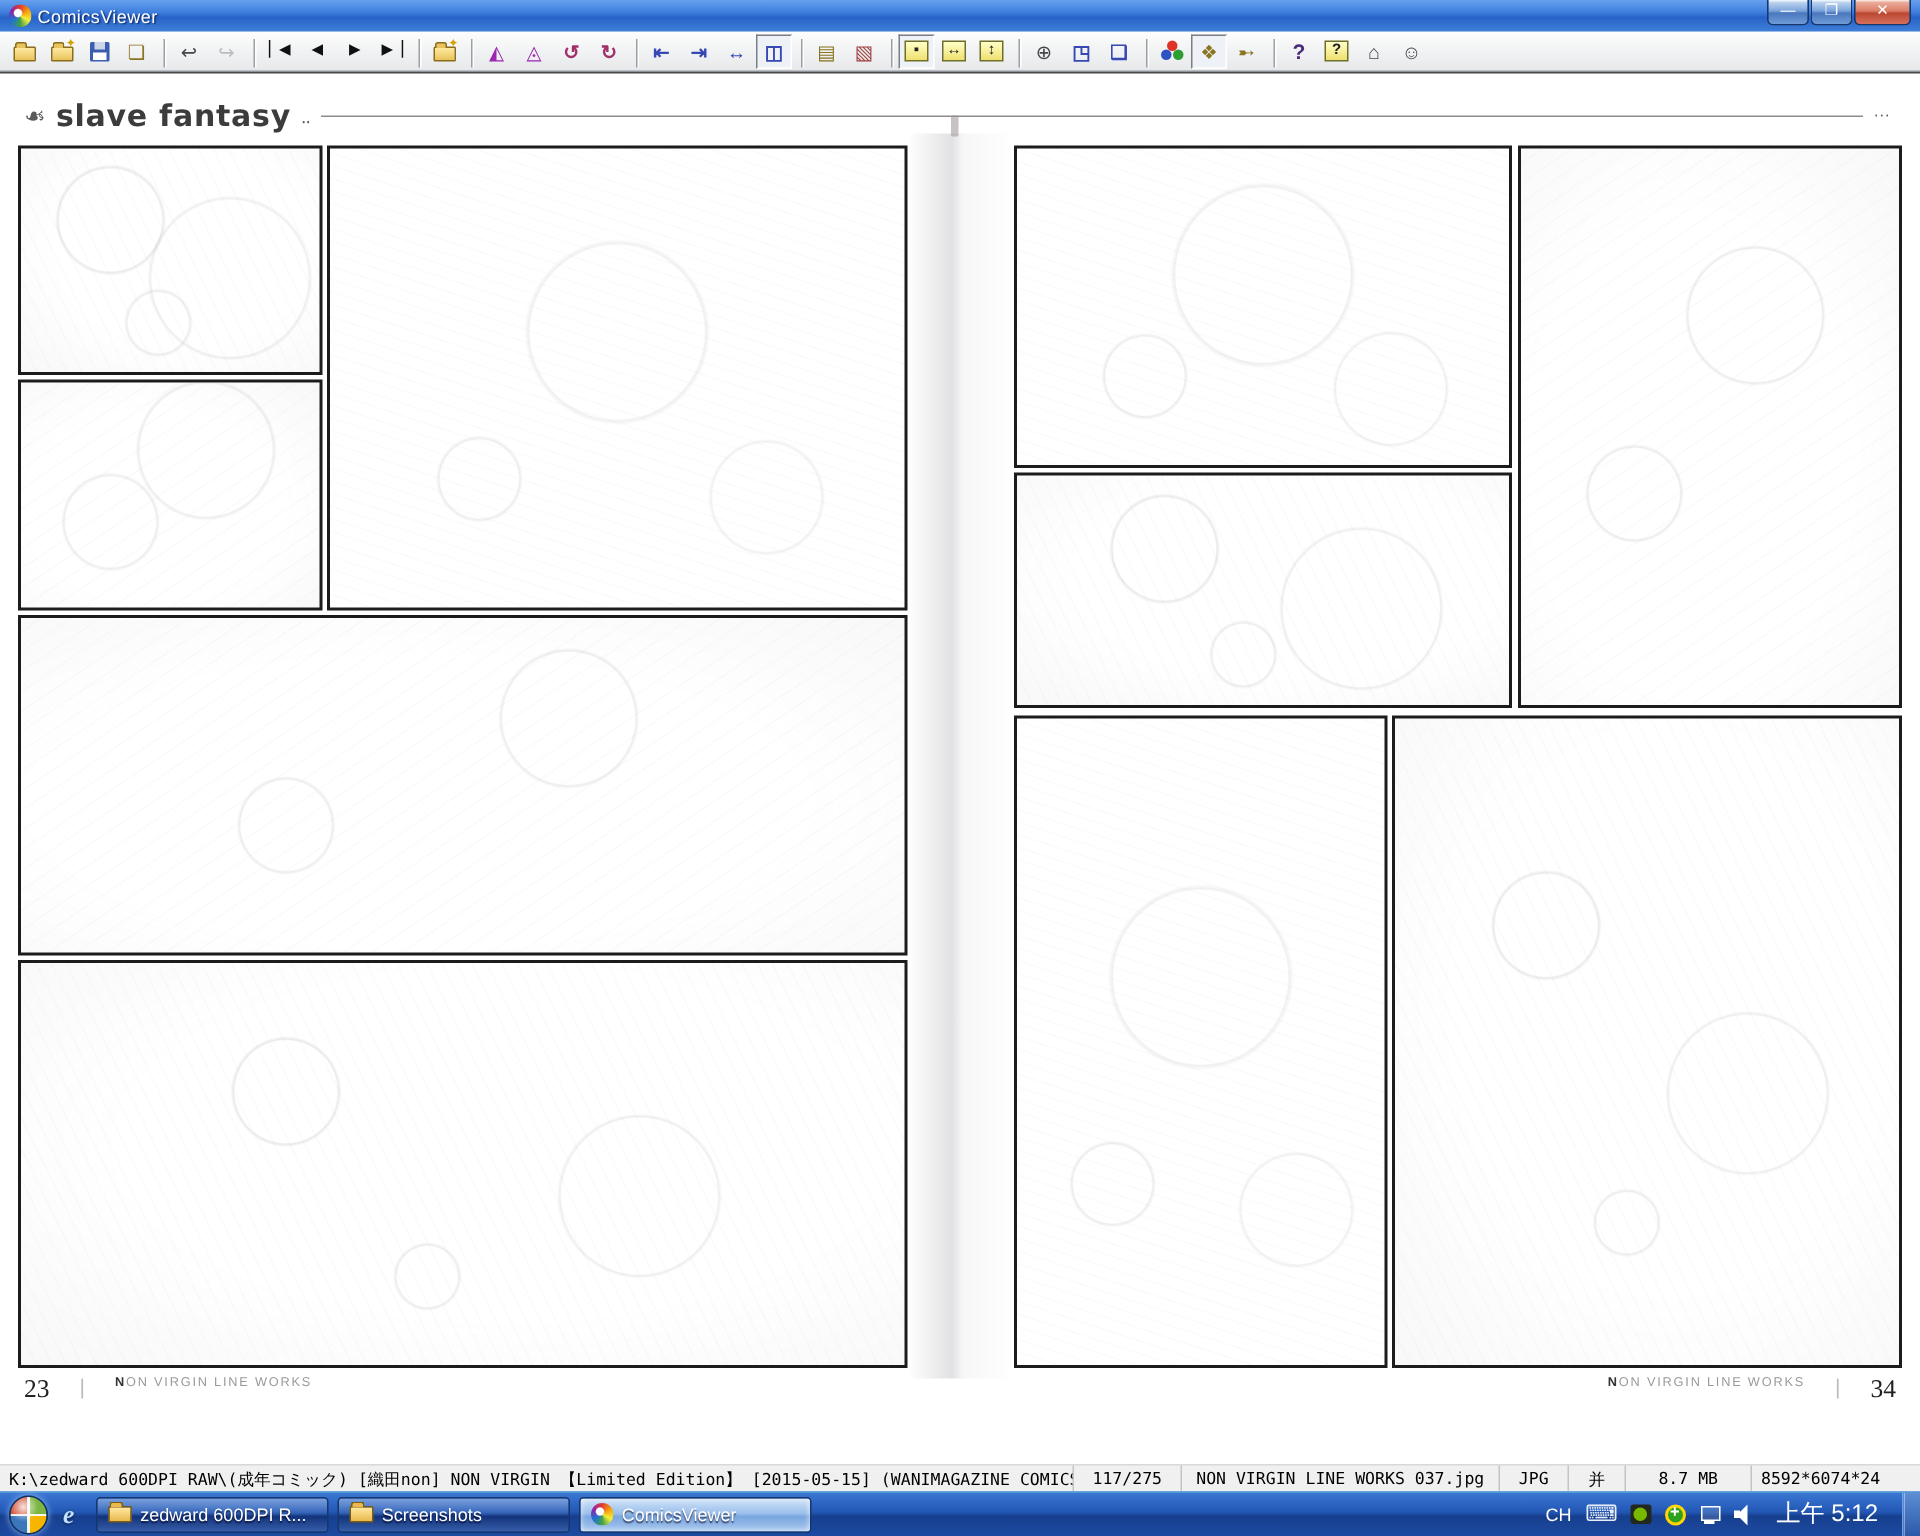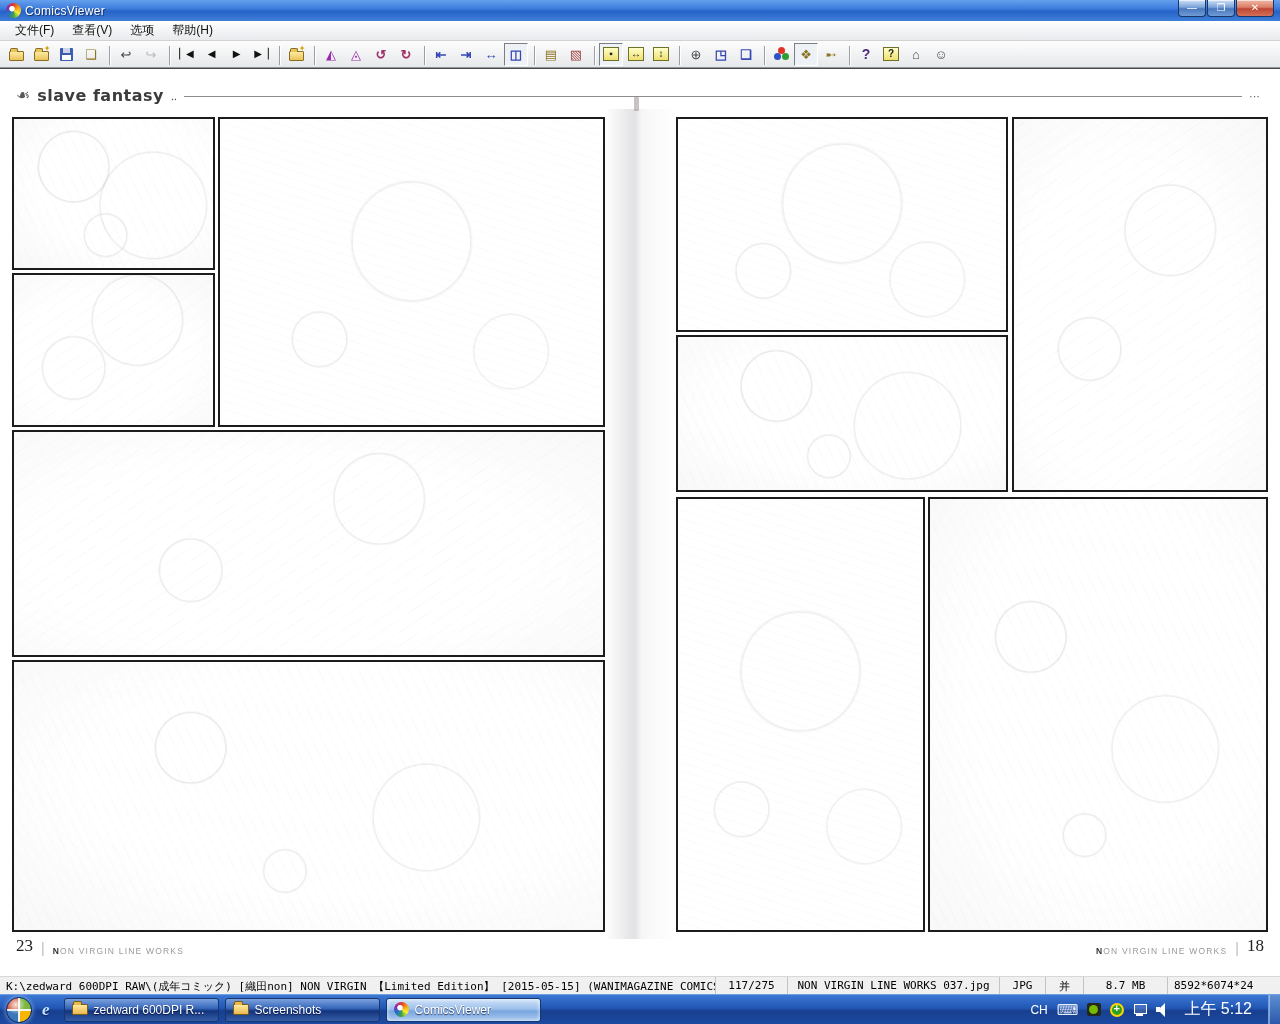--- a/index.html
+++ b/index.html
@@ -60,21 +60,21 @@
                      display:flex; align-items:center; justify-content:center; font-size:10px; color:#222; font-weight:bold; }
   .ico-rgb .glyph { width:16px; height:16px; position:relative; }
   .ico-rgb .glyph::before { content:""; position:absolute; left:5px; top:1px; width:7px; height:7px; border-radius:50%;
                      background:#e03327; box-shadow:-4px 6px 0 #2f52c4, 4px 6px 0 #2f9e32; }
 
   
   .content { flex:1; position:relative; background:#fff; border-top:1px solid #4a4a4a; overflow:hidden; }
 
   .comic-header { position:absolute; left:16px; right:20px; top:16px; display:flex; align-items:center; gap:7px; }
   .orn { font-size:17px; color:#5a5a5a; transform:scaleX(-1); }
-  .ctitle { font-family:"DejaVu Sans", sans-serif; font-weight:bold; font-size:16px; color:#3c3c3c; letter-spacing:.5px; }
+  .ctitle { font-family:"DejaVu Sans", sans-serif; font-weight:bold; font-size:20px; color:#3c3c3c; letter-spacing:.5px; }
   .tailmark, .endmark { font-size:11px; color:#555; }
   .hrule { flex:1; border-top:1px solid #8c8c8c; margin-top:1px; }
 
   .page { position:absolute; top:48px; height:815px; background:#fff; }
   .page-left  { left:12px;  width:593px; }
   .page-right { left:676px; width:592px; }
   .fold { position:absolute; left:605px; top:40px; width:71px; height:830px;
           background:linear-gradient(90deg, rgba(255,255,255,0), rgba(190,190,195,.45) 42%, rgba(230,230,232,.35) 52%, rgba(255,255,255,0)); }
   .fold-mark { position:absolute; left:634px; top:28px; width:5px; height:14px; background:#9a8f92; opacity:.55; border-radius:1px; }
 
@@ -90,21 +90,21 @@
       radial-gradient(circle at 62% 30%, transparent 44px, rgba(95,95,95,.22) 45px, transparent 47px),
       radial-gradient(circle at 30% 62%, transparent 30px, rgba(95,95,95,.22) 31px, transparent 33px),
       radial-gradient(ellipse at 45% 55%, transparent 55%, rgba(130,130,130,.10)),
       repeating-linear-gradient(-34deg, rgba(110,110,110,.05) 0 1px, transparent 1px 11px); }
   .v3::before { background:
       radial-gradient(circle at 50% 40%, transparent 58px, rgba(95,95,95,.18) 59px, transparent 62px),
       radial-gradient(circle at 26% 72%, transparent 26px, rgba(95,95,95,.22) 27px, transparent 29px),
       radial-gradient(circle at 76% 76%, transparent 36px, rgba(95,95,95,.18) 37px, transparent 39px),
       repeating-linear-gradient(18deg, rgba(110,110,110,.045) 0 1px, transparent 1px 8px); }
 
-  .page-footer { position:absolute; bottom:-24px; display:flex; align-items:flex-end; gap:8px; }
+  .page-footer { position:absolute; bottom:-24px; display:flex; align-items:flex-start; gap:20px; }
   .pf-left { left:4px; } .pf-right { right:4px; }
   .pnum { font-family:"Liberation Serif", serif; font-size:17px; color:#222; }
   .psep { color:#bbb; font-size:14px; }
   .works { display:inline-block; font-size:8.5px; color:#9a9a9a; letter-spacing:1.2px; }
   .works::first-letter { color:#333; font-weight:bold; }
 
   
   .statusbar { height:18px; background:#f0f0f0; border-top:1px solid #d8d8d8; display:flex; align-items:stretch;
                font-family:"DejaVu Sans Mono", monospace; font-size:11px; color:#000; }
   .sfield { padding:2px 6px; border-right:1px solid #c4c4c4; white-space:nowrap; overflow:hidden; }
@@ -173,30 +173,20 @@
     <div class="titlebar">
       <span class="app-icon"></span>
       <span class="wtitle">ComicsViewer</span>
       <div class="win-controls">
         <span class="wbtn">—</span>
         <span class="wbtn">❐</span>
         <span class="wbtn close">✕</span>
       </div>
     </div>
 
-    <div class="menubar">
-
-        <span class="menu-item">文件(F)</span>
-
-        <span class="menu-item">查看(V)</span>
-
-        <span class="menu-item">选项</span>
-
-        <span class="menu-item">帮助(H)</span>
-      </div>
 
     <div class="toolbar">
 
         <span class="tbtn ico-folder">
           <span class="glyph"></span>
         </span>
 
         <span class="tbtn ico-folder new">
           <span class="glyph"></span>
         </span>
@@ -360,21 +350,21 @@
           <div class="panel v2" style="left:0%;top:38.4%;width:100%;height:27.9%"></div>
 
           <div class="panel v1" style="left:0%;top:66.6%;width:100%;height:33.4%"></div>
         </div>
 
       <div class="page page-right">
 
         <div class="page-footer pf-right">
           <span class="works">NON VIRGIN LINE WORKS</span>
           <span class="psep">|</span>
-          <span class="pnum">18</span>
+          <span class="pnum">34</span>
         </div>
 
           <div class="panel v3" style="left:0%;top:0%;width:56.1%;height:26.4%"></div>
 
           <div class="panel v1" style="left:0%;top:26.7%;width:56.1%;height:19.3%"></div>
 
           <div class="panel v2" style="left:56.8%;top:0%;width:43.2%;height:46%"></div>
 
           <div class="panel v3" style="left:0%;top:46.6%;width:42.1%;height:53.4%"></div>
 

